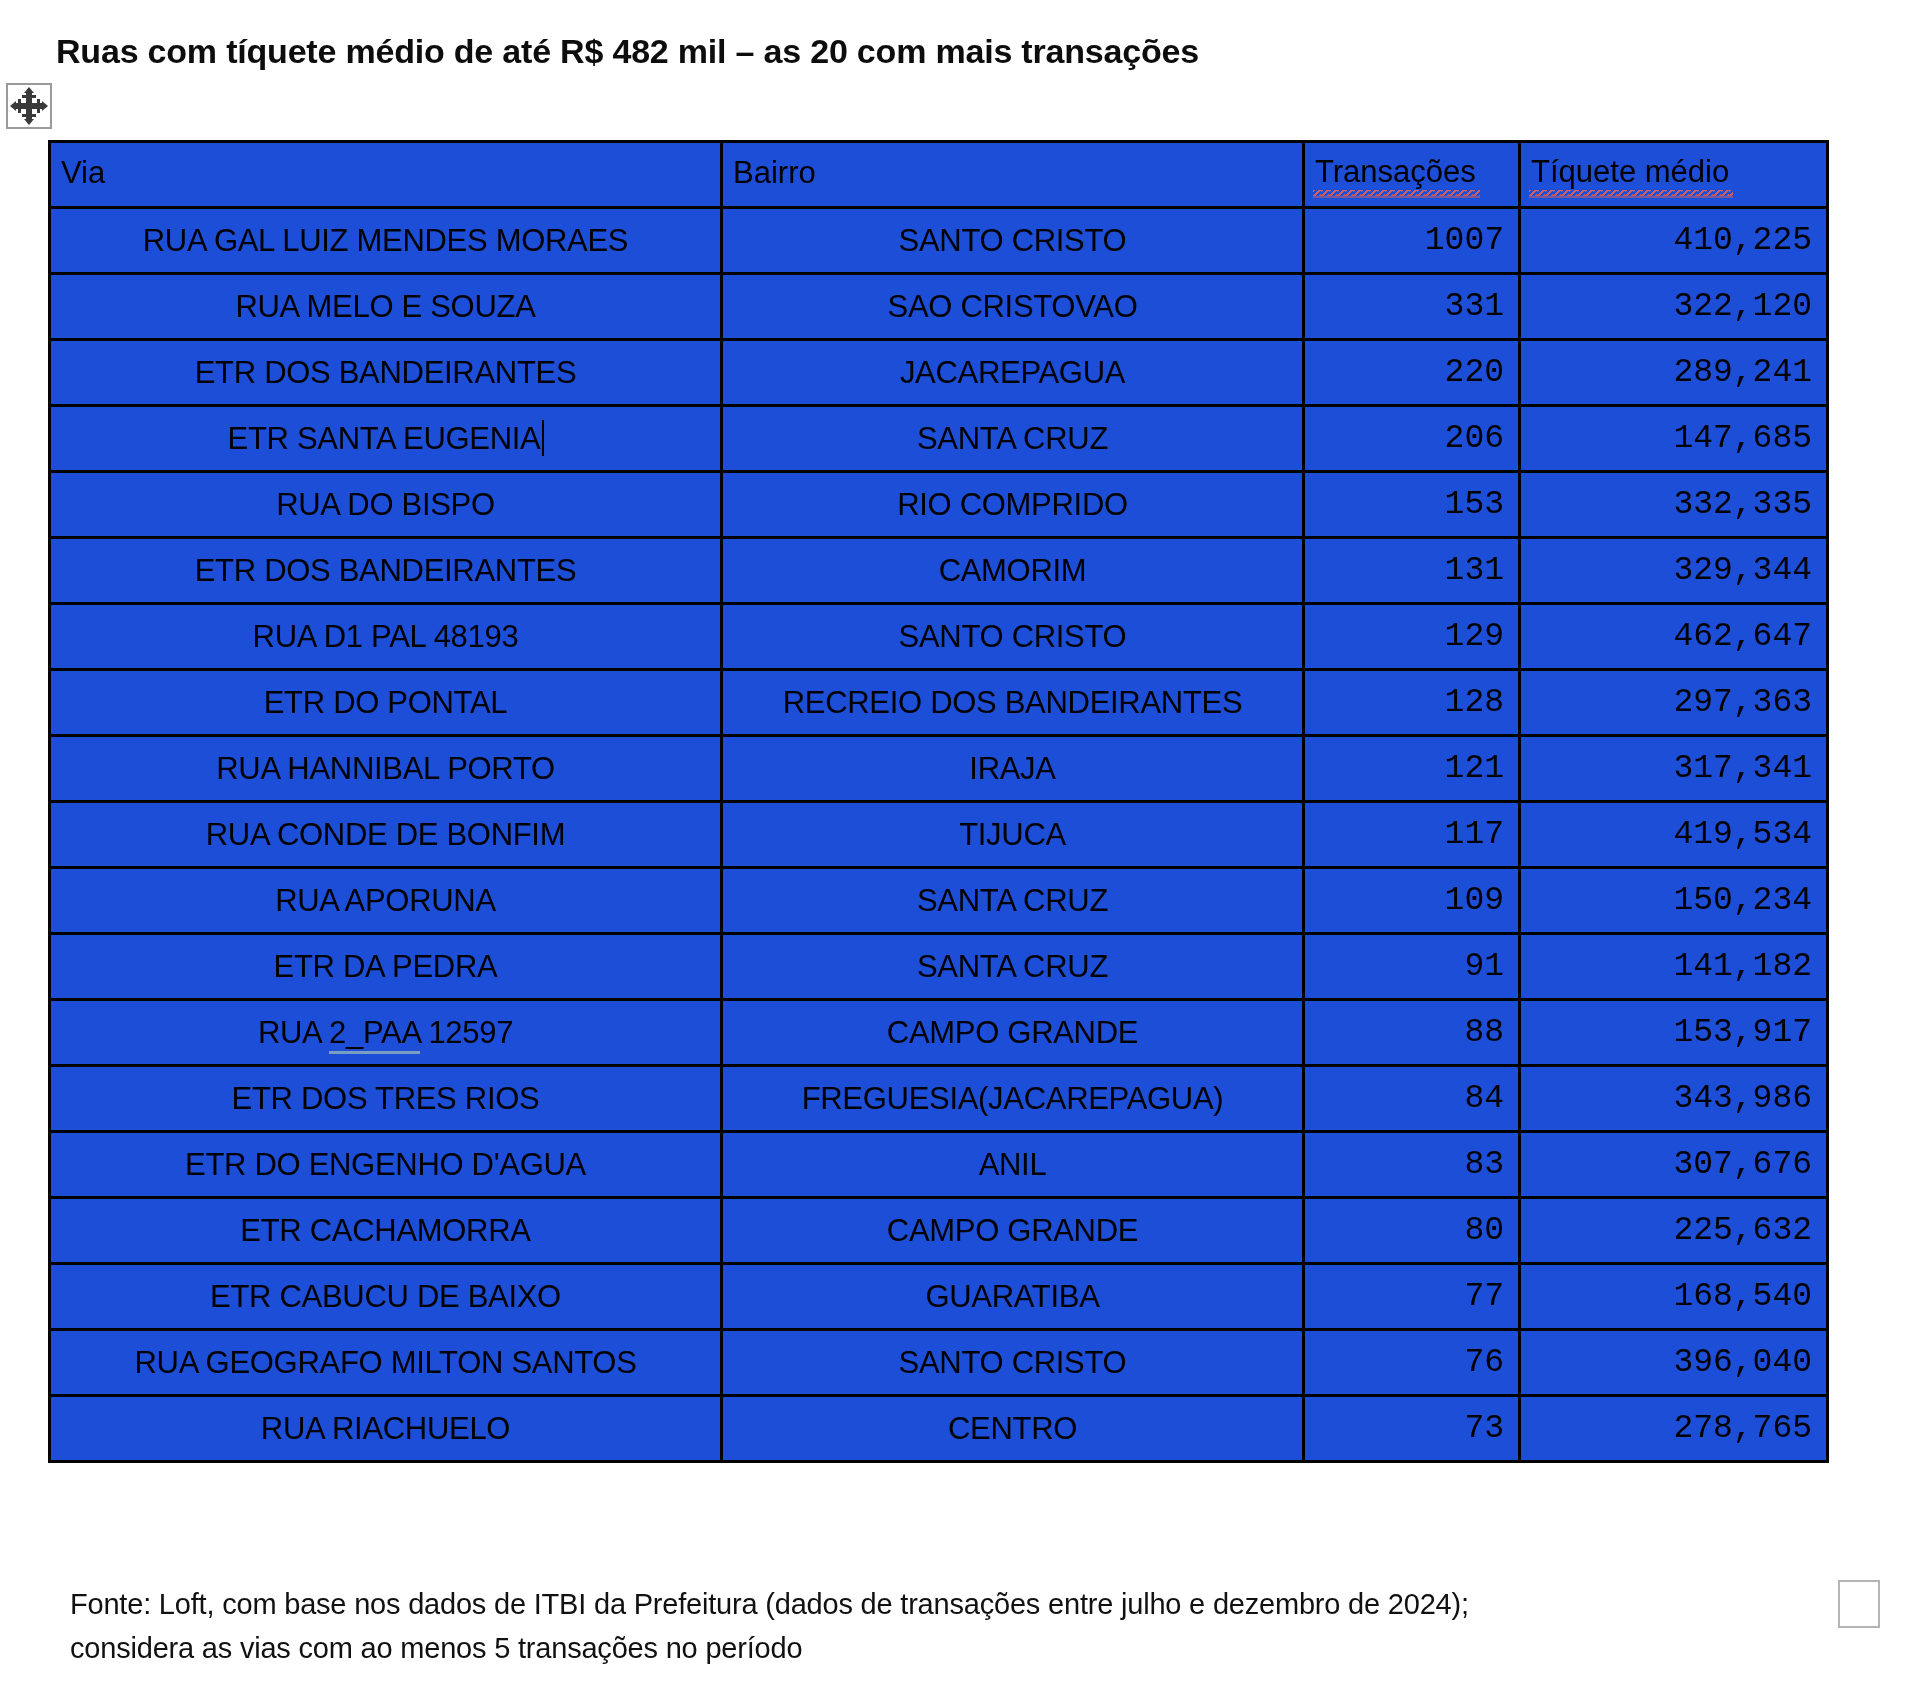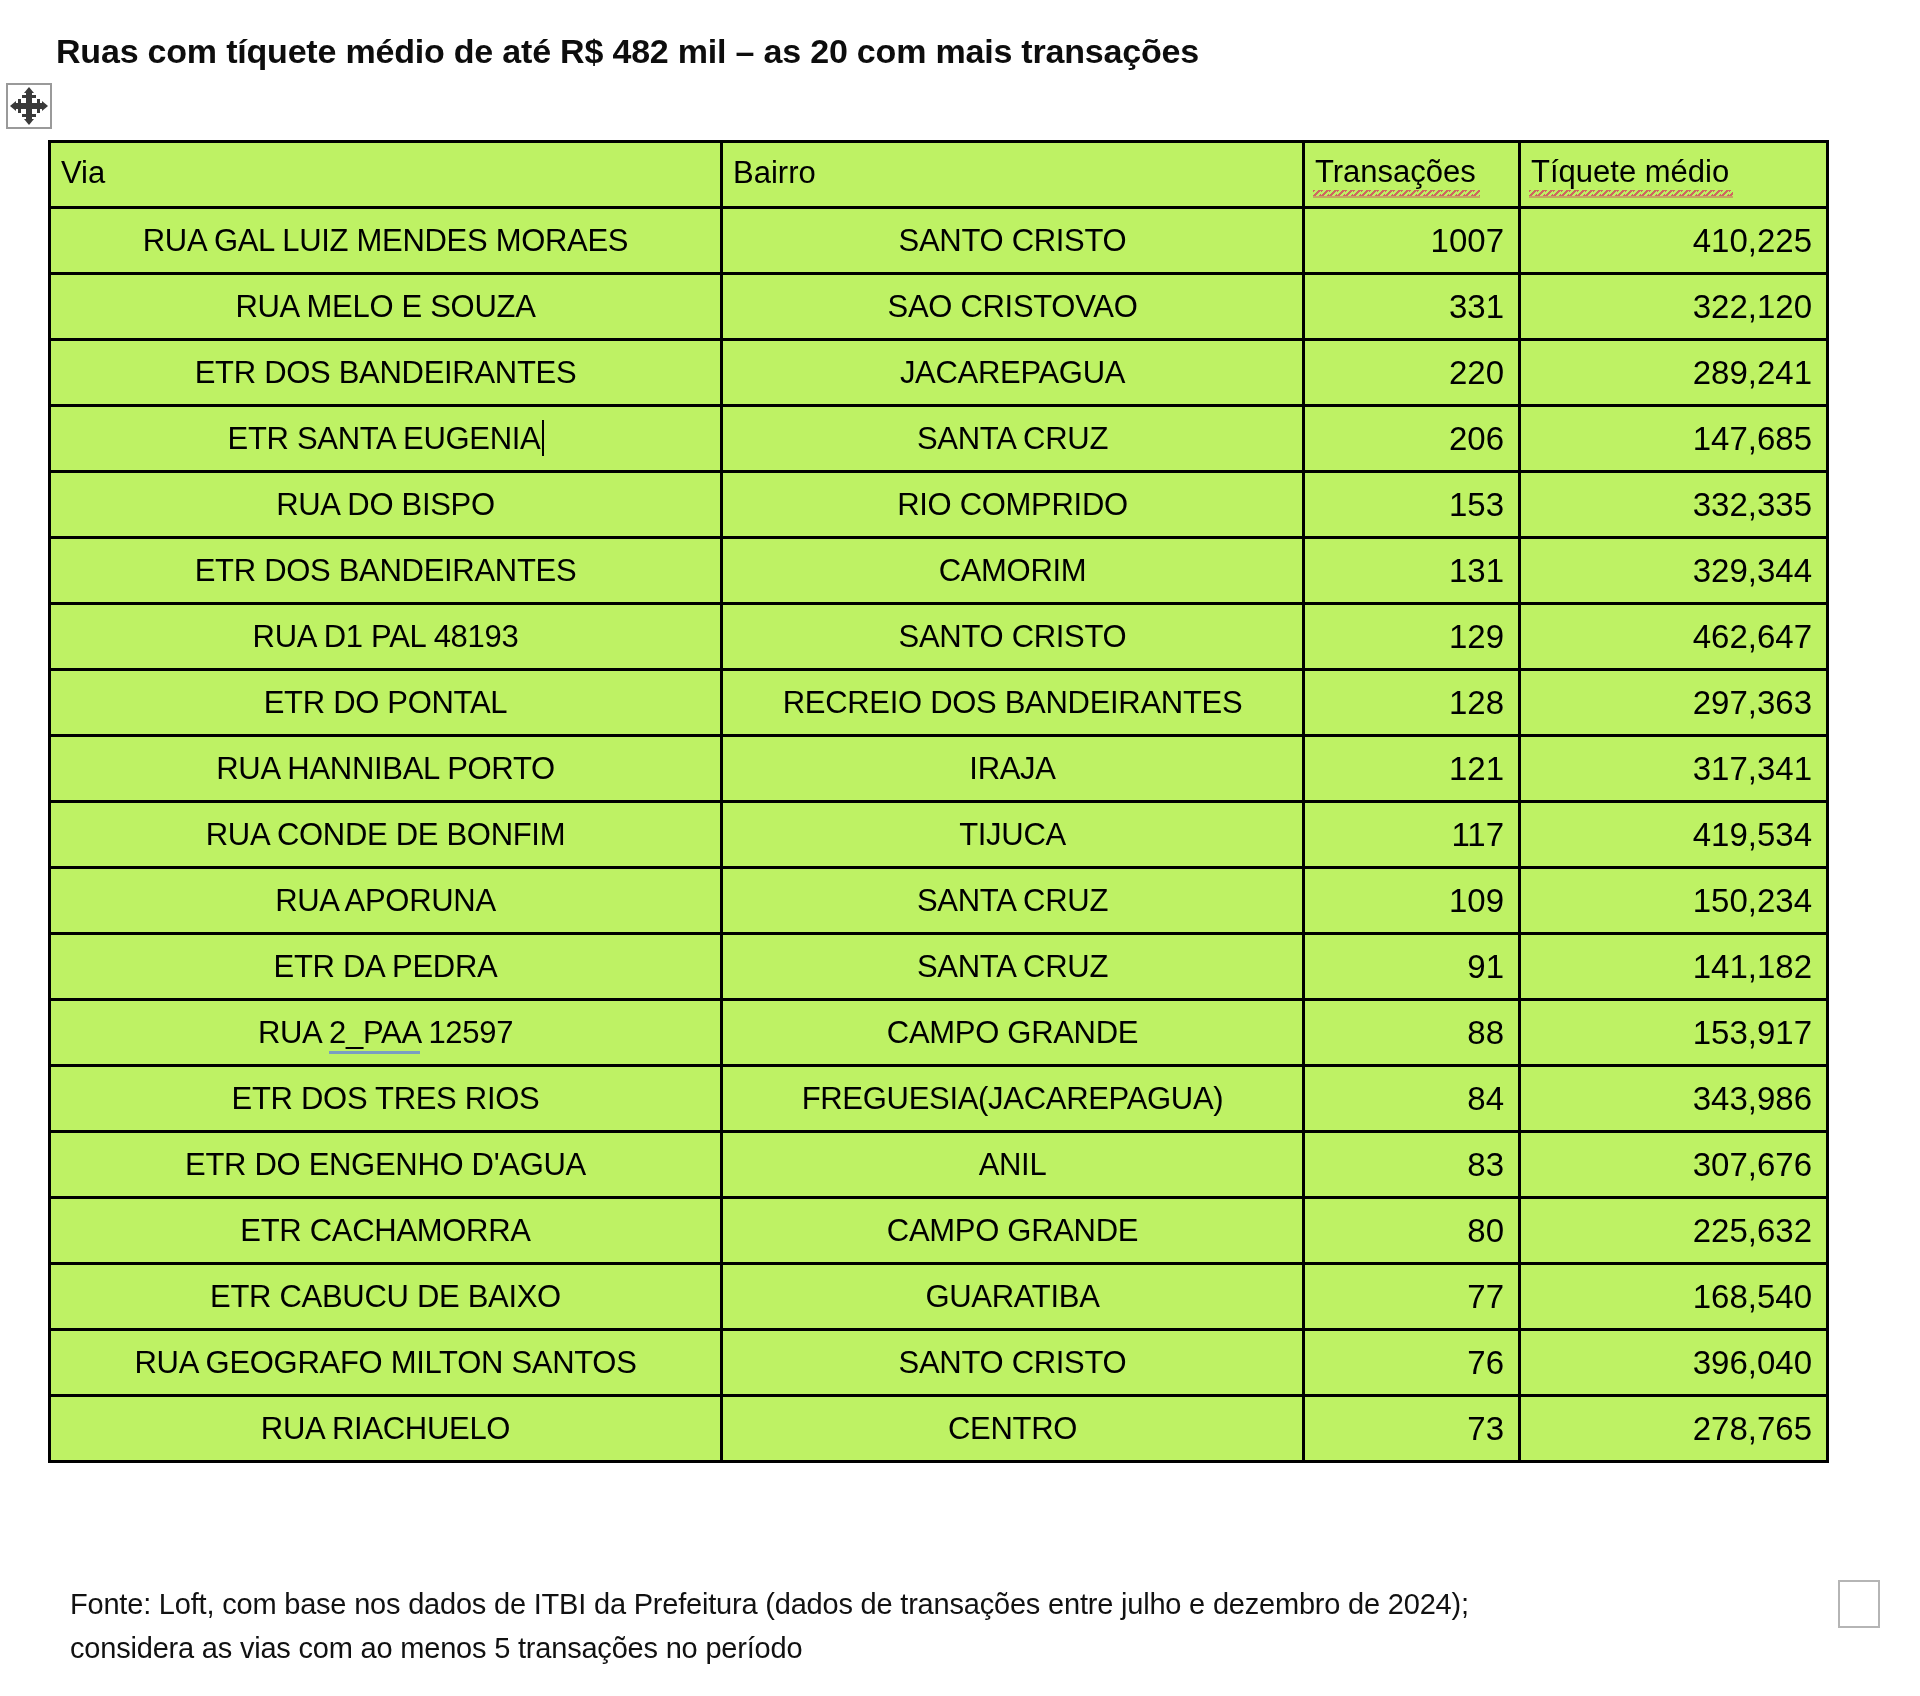--- a/index.html
+++ b/index.html
@@ -52,21 +52,21 @@
   .tbl-wrap {
     position: absolute;
     left: 48px;
     top: 140px;
     width: 1778px;
   }
   table.data {
     border-collapse: collapse;
     table-layout: fixed;
     width: 1778px;
-    background: #bef264;
+    background: #1d4ed8;
   }
   table.data col.c-via     { width: 672px; }
   table.data col.c-bairro  { width: 582px; }
   table.data col.c-trans   { width: 216px; }
   table.data col.c-ticket  { width: 308px; }
 
   table.data th, table.data td {
     border: 3px solid #000000;
     padding: 0 10px;
     height: 66px;
@@ -83,21 +83,21 @@
   }
   table.data td.txt {
     font-size: 31px;
     font-family: "Liberation Sans", sans-serif;
     text-align: center;
     white-space: nowrap;
     letter-spacing: -0.3px;
   }
   table.data td.num {
     font-size: 33px;
-    font-family: Liberation Sans, sans-serif;
+    font-family: Liberation Mono, monospace;
     text-align: right;
     padding-right: 14px;
     white-space: nowrap;
   }
 
   
   .squiggle {
     position: relative;
     display: inline-block;
     padding-bottom: 2px;

